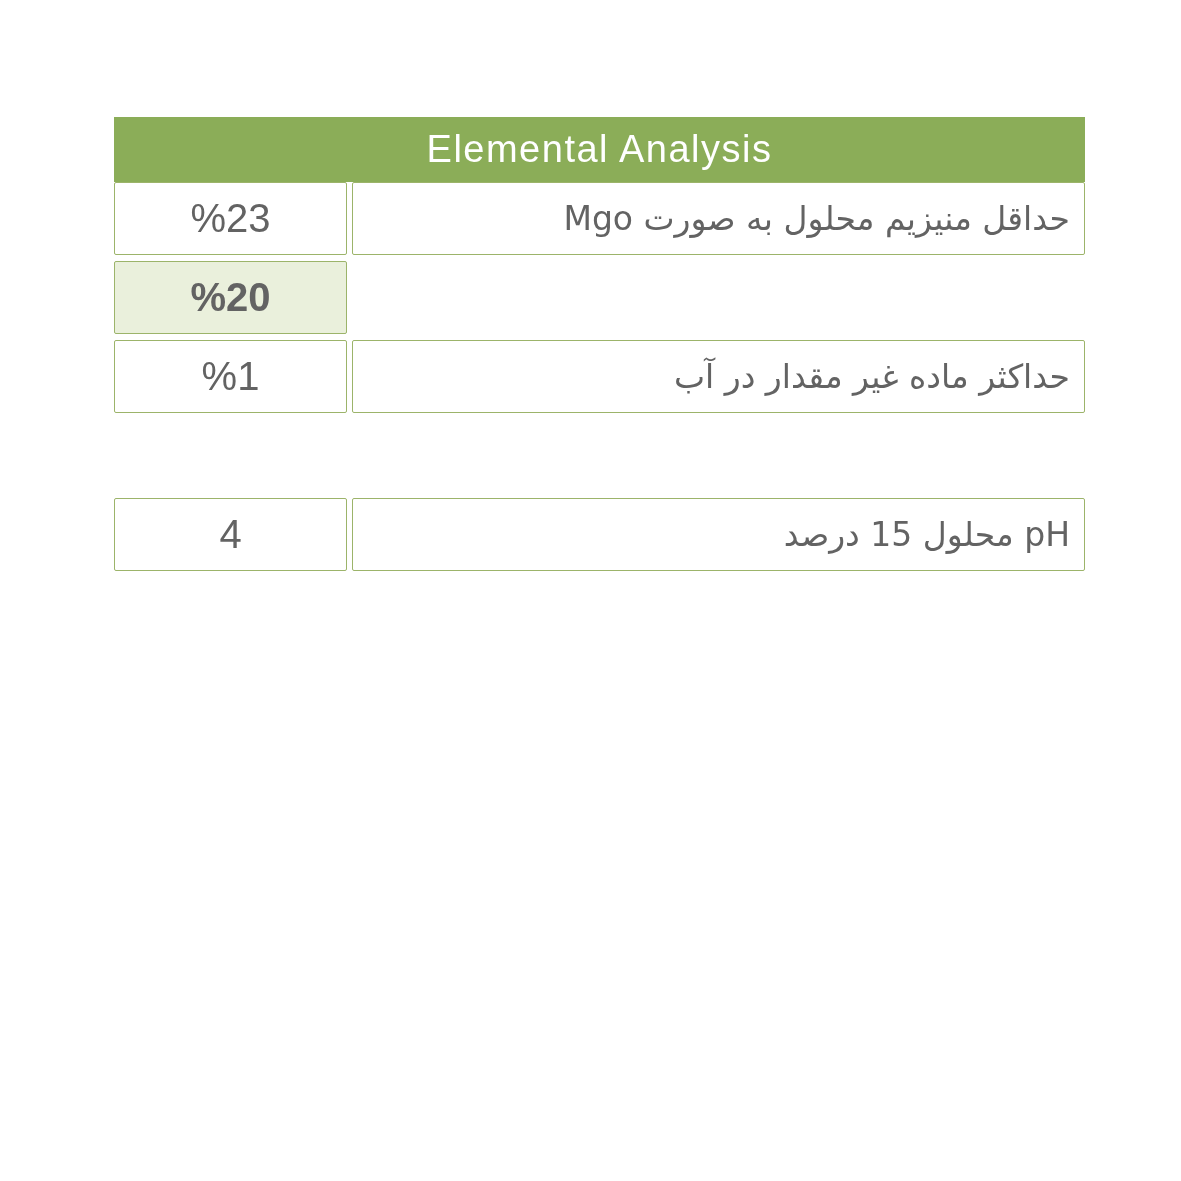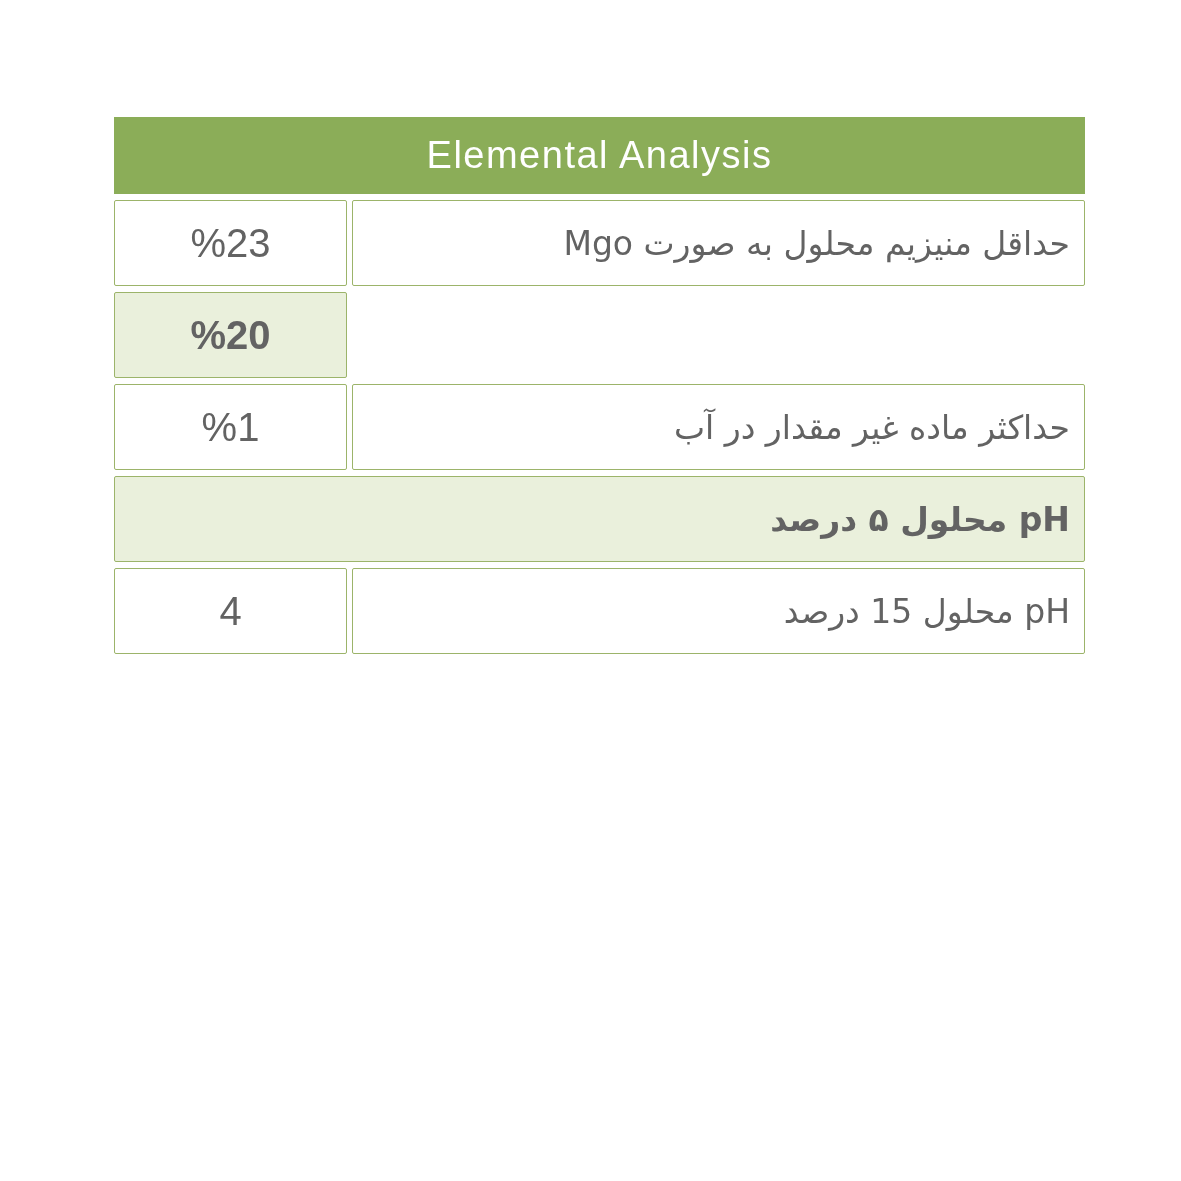--- a/index.html
+++ b/index.html
@@ -16,39 +16,38 @@
     font-family: "Liberation Sans", sans-serif;
     overflow: hidden;
   }
   .spec-table {
     position: absolute;
     left: 114px;
     top: 117px;
     width: 971px;
   }
   .table-header {
-    height: 77px;
+    height: 65px;
     background: var(--header-bg, #8bad58);
     display: flex;
     align-items: center;
     justify-content: center;
-    margin-bottom: 6px;
     text-align: center;
   }
   .table-title {
     color: var(--header-text, #ffffff);
     font-size: 38px;
     font-weight: 400;
     letter-spacing: 1.5px;
   }
   .table-row {
     display: flex;
     flex-direction: row;
     gap: 5px;
-    height: 86px;
+    height: 73px;
     margin-bottom: 6px;
   }
   .cell {
     box-sizing: border-box;
     border: 1px solid var(--cell-border, #9cb46a);
     border-radius: 2px;
     background: var(--row-bg, #ffffff);
     color: var(--cell-text, #636363);
     display: flex;
     align-items: center;
@@ -90,21 +89,20 @@
     <div class="table-row alt">
       <div class="cell value">%20</div>
     </div>
 
     <div class="table-row">
       <div class="cell value">%1</div>
       <div class="cell label" dir="rtl">حداکثر ماده غیر مقدار در آب</div>
     </div>
 
     <div class="table-row alt">
-      <div class="cell label" dir="rtl">pH محلول ۵ درصد</div>
     </div>
 
     <div class="table-row">
       <div class="cell value">4</div>
       <div class="cell label" dir="rtl">pH محلول 15 درصد</div>
     </div>
 
   </div>
 </div>
 

